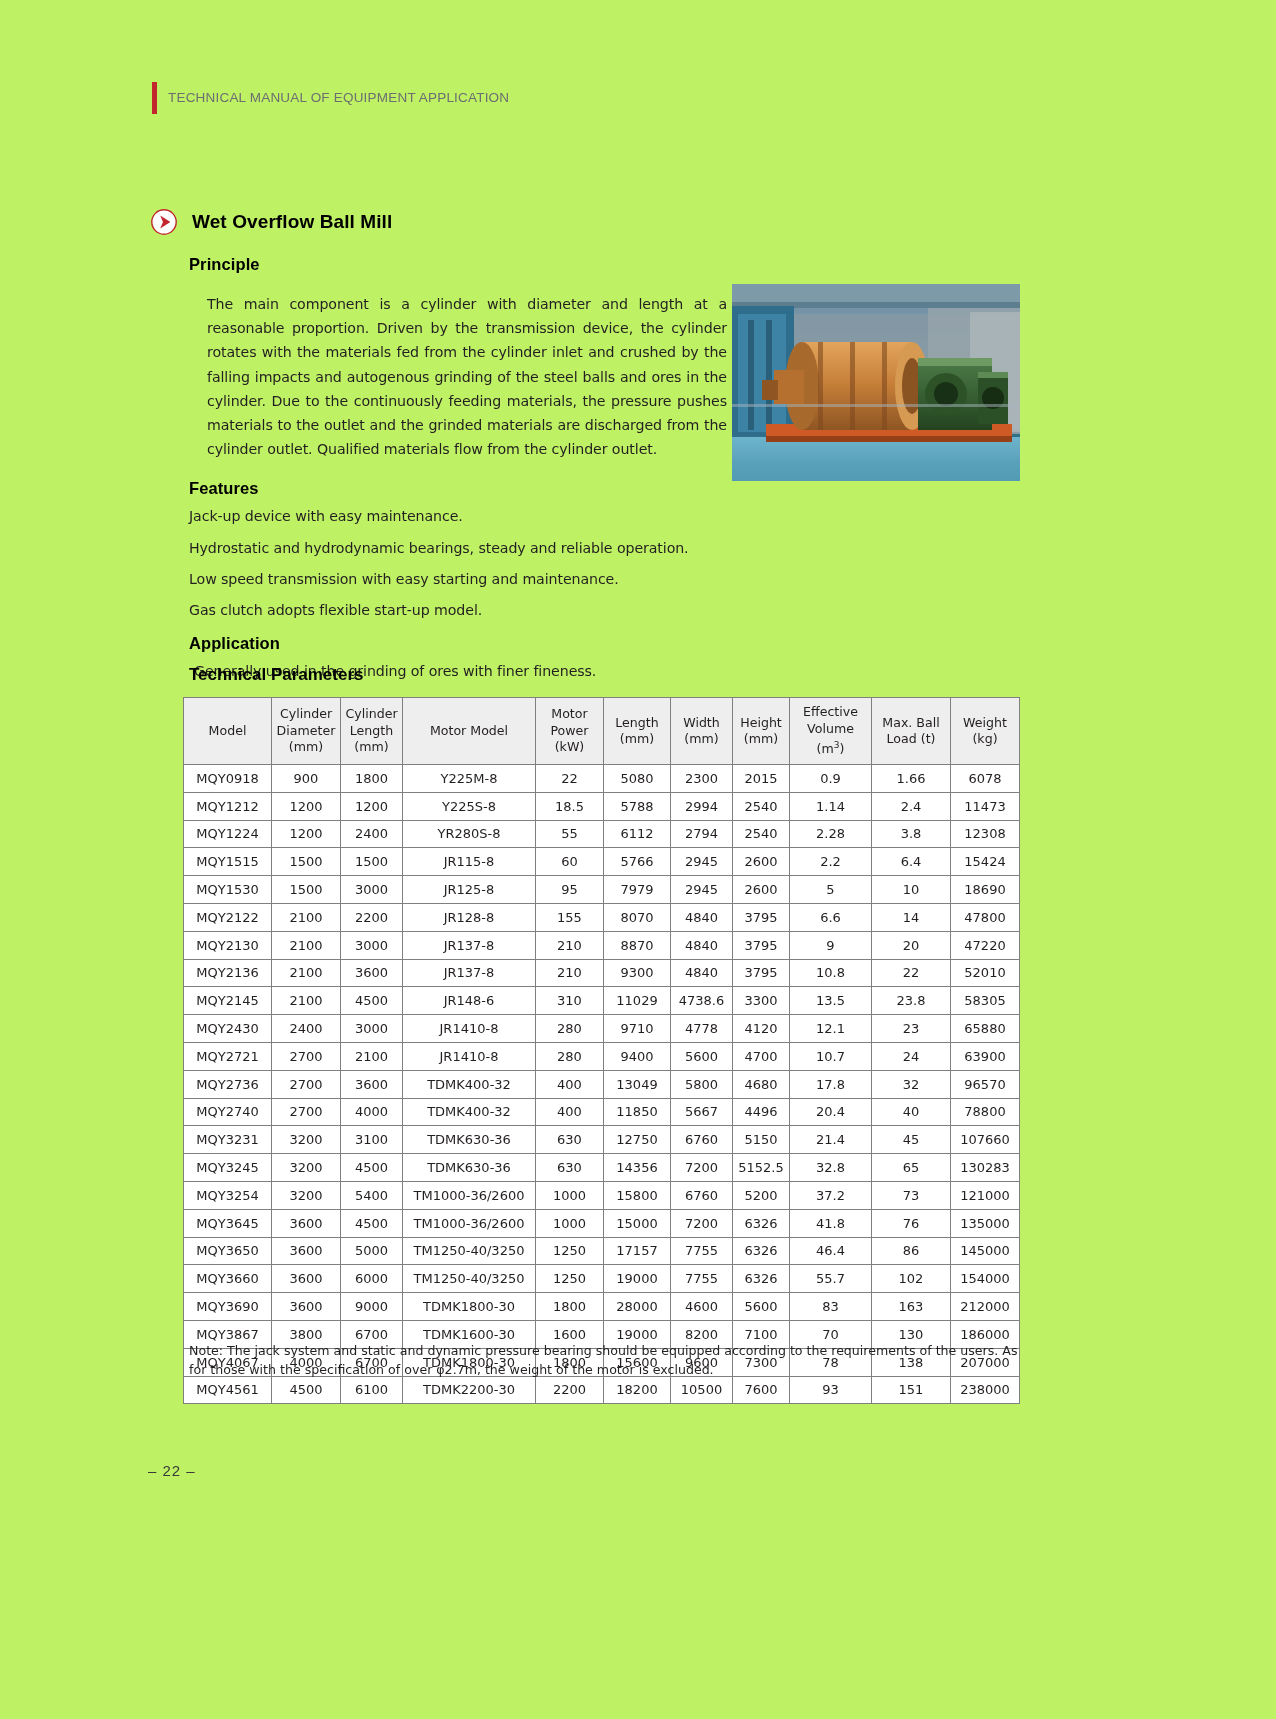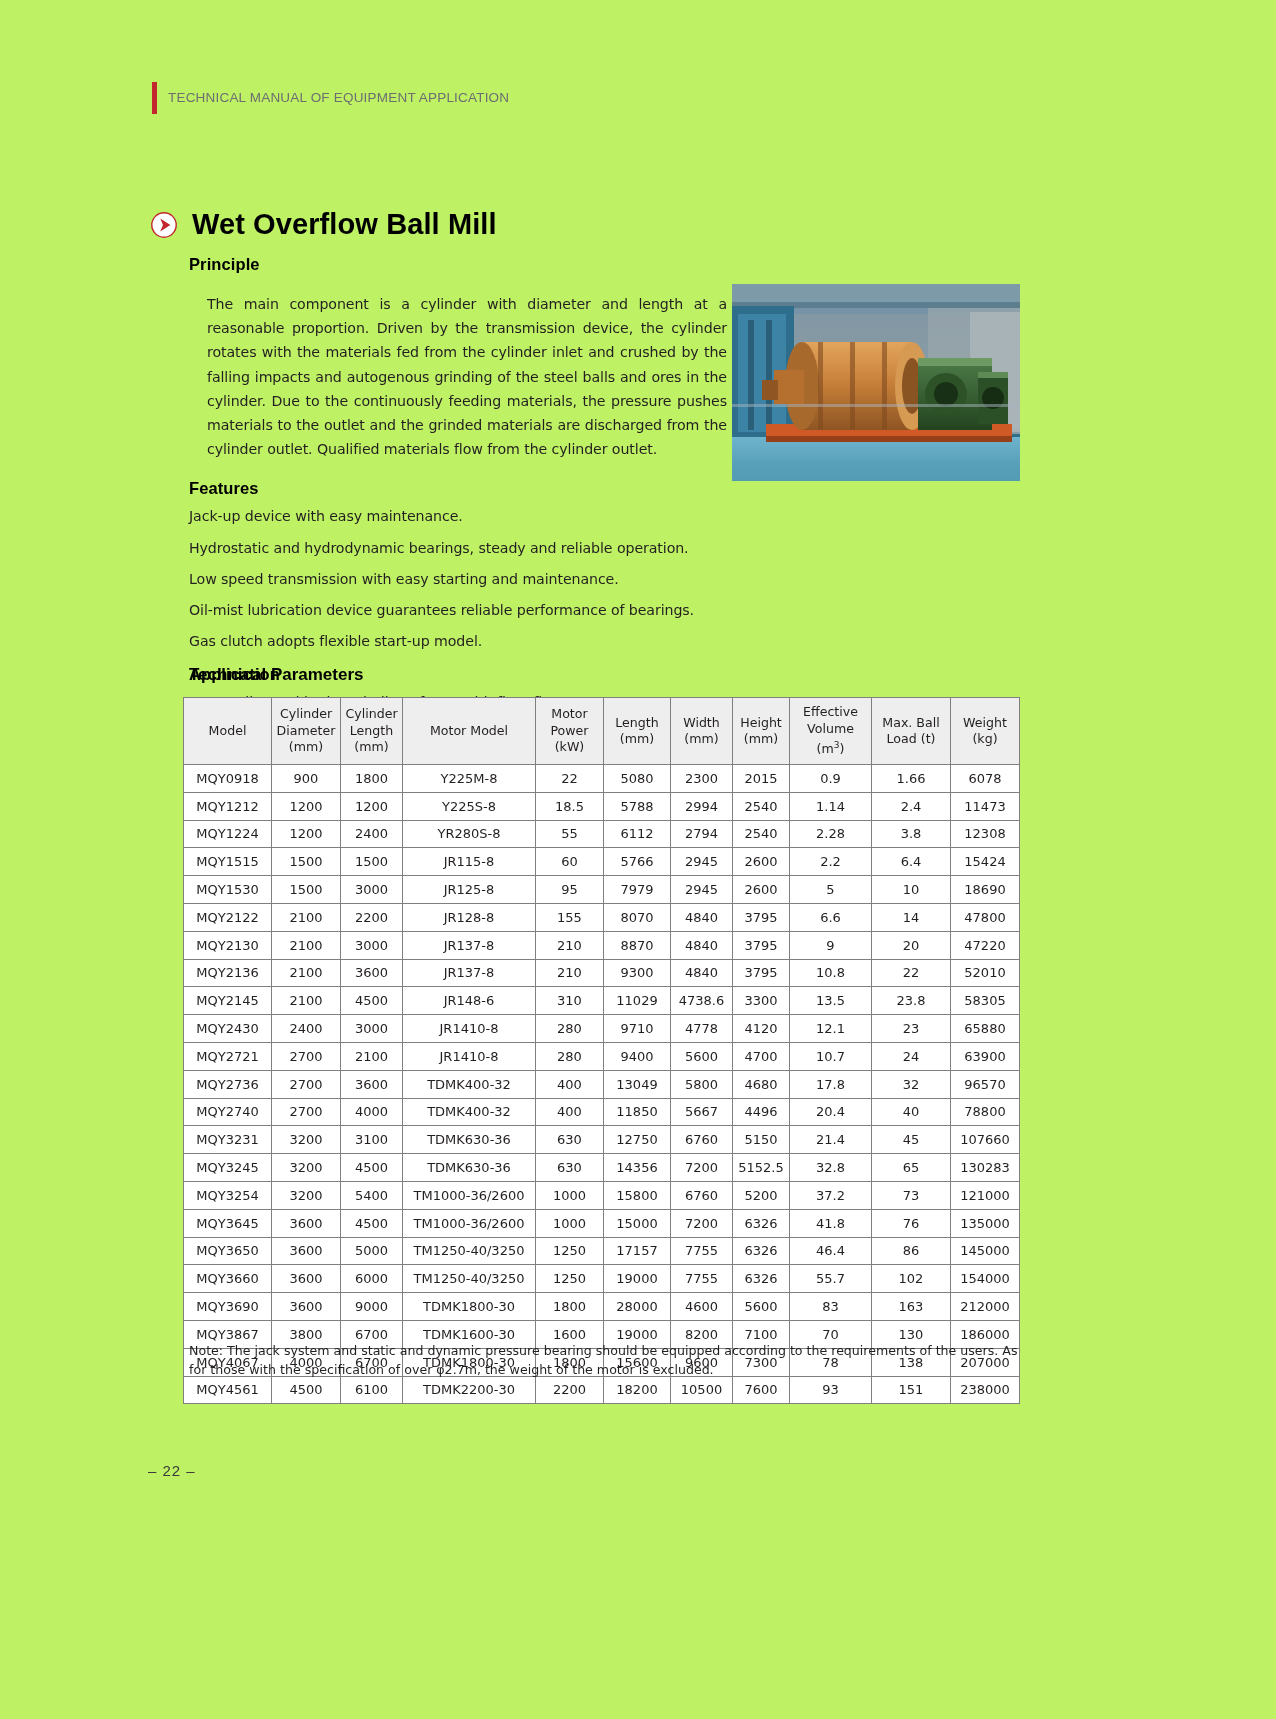--- a/index.html
+++ b/index.html
@@ -56,21 +56,21 @@
   .bullet-icon {
     width: 28px;
     height: 28px;
     flex: 0 0 28px;
     position: relative;
   }
   .bullet-icon svg { display: block; }
   .title-text {
     margin-left: 14px;
     font-family: "Liberation Sans", sans-serif;
-    font-size: 29px;
+    font-size: 19px;
     font-weight: bold;
     color: #000000;
     letter-spacing: 0.1px;
     white-space: nowrap;
   }
 
   
   .content {
     position: absolute;
     left: 189px;
@@ -294,21 +294,20 @@
 
   <div class="content">
 
     <div class="h2">Principle</div>
     <p class="para">The main component is a cylinder with diameter and length at a reasonable proportion. Driven by the transmission device, the cylinder rotates with the materials fed from the cylinder inlet and crushed by the falling impacts and autogenous grinding of the steel balls and ores in the cylinder. Due to the continuously feeding materials, the pressure pushes materials to the outlet and the grinded materials are discharged from the cylinder outlet. Qualified materials flow from the cylinder outlet.</p>
 
     <div class="h2 spaced">Features</div>
     <p class="feature-line">Jack-up device with easy maintenance.</p>
     <p class="feature-line">Hydrostatic and hydrodynamic bearings, steady and reliable operation.</p>
     <p class="feature-line">Low speed transmission with easy starting and maintenance.</p>
-    <p class="feature-line">Oil-mist lubrication device guarantees reliable performance of bearings.</p>
     <p class="feature-line">Gas clutch adopts flexible start-up model.</p>
 
     <div class="h2 spaced">Application</div>
     <p class="app-line">Generally used in the grinding of ores with finer fineness.</p>
   </div>
 
   <div class="tp-heading">Technical Parameters</div>
 
   <div class="table-wrap">
     <table class="spec">

